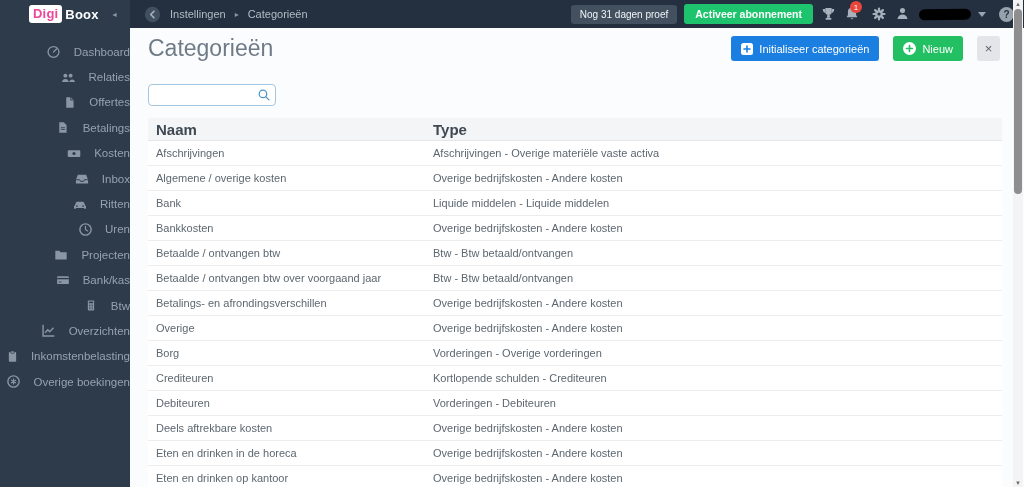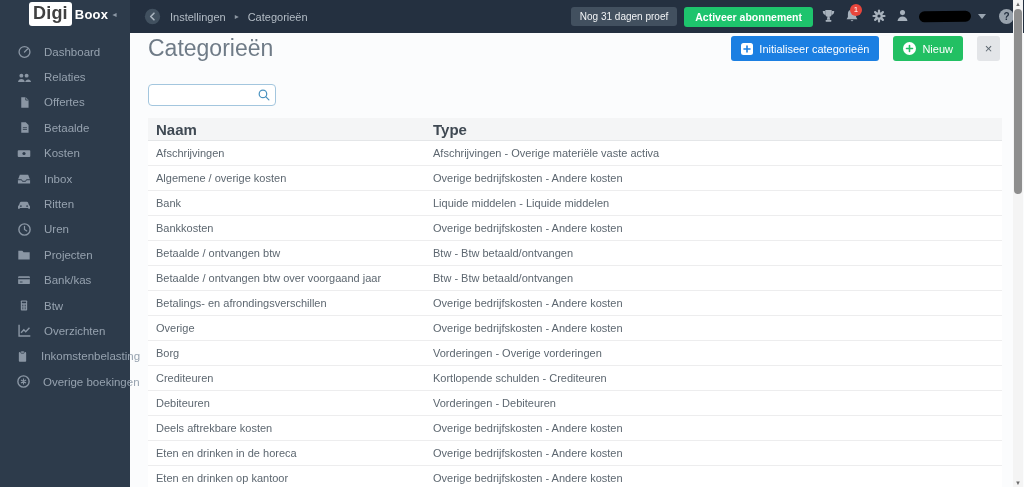--- a/index.html
+++ b/index.html
@@ -8,38 +8,38 @@
     position:relative; width:1024px; height:487px; overflow:hidden;
     font-family:"Liberation Sans", sans-serif; background:#fafbfc;
   }
   
   .sidebar {
     position:absolute; left:0; top:0; width:130px; height:487px;
     background:#2d3b4b; z-index:3;
   }
   .logo-row { position:relative; height:28px; display:flex; align-items:center; padding-left:29px; }
   .logo-digi {
-    background:#ffffff; color:#404040; font-weight:bold; font-size:18px;
+    background:#ffffff; color:#ec4899; font-weight:bold; font-size:13px;
     padding:1px 4px 2px; border-radius:3px; letter-spacing:.2px;
   }
   .logo-boox { color:#ffffff; font-weight:bold; font-size:13px; margin-left:3px; letter-spacing:.2px; }
   .collapse-toggle {
     position:absolute; right:12px; top:50%; transform:translateY(-50%);
     color:#8d99a6; font-size:7px; cursor:pointer;
   }
   .side-menu { padding-top:11px; }
   .side-item {
-    display:flex; align-items:center; height:25.4px; padding-left:16px; cursor:pointer;
+    display:flex; align-items:center; height:25.4px; padding-left:16px; cursor:pointer;justify-content:flex-end;
   }
   .side-icon { width:16px; height:16px; display:inline-flex; align-items:center; justify-content:center; }
   .side-icon svg { display:block; }
   .side-label { color:#96a2af; font-size:11.5px; margin-left:12px; white-space:nowrap; }
   
   .topbar {
-    position:absolute; left:130px; right:0; top:0; height:33px;
+    position:absolute; left:130px; right:0; top:0; height:28px;
     background:#243040; display:flex; align-items:center; z-index:2; padding:0 10px 0 14px;
   }
   .tb-left { display:flex; align-items:center; gap:9px; }
   .back-circle { width:17px; height:17px; cursor:pointer; }
   .crumb { color:#b3bcc5; font-size:11px; cursor:pointer; }
   .crumb-sep { color:#8d97a2; font-size:8px; }
   .tb-right { margin-left:auto; display:flex; align-items:center; gap:7px; }
   .trial-badge {
     background:#42505f; color:#f2f4f6; font-size:10px; padding:4px 9px; border-radius:3px; white-space:nowrap;
   }
@@ -139,21 +139,21 @@
           </span>
           <span class="side-label">Offertes</span>
         </div>
         <div class="side-item">
           <span class="side-icon">
             <svg width="13" height="15" viewBox="0 0 16 16">
               <path d="M4 1.5h5.5L13 5v9.5H4z" fill="#8a96a4"></path>
               <path d="M6 8.2h5M6 10.4h5" stroke="#2d3b4b" stroke-width="1"></path>
             </svg>
           </span>
-          <span class="side-label">Betaalde</span>
+          <span class="side-label">Betalings</span>
         </div>
         <div class="side-item">
           <span class="side-icon">
             <svg width="16" height="15" viewBox="0 0 16 16">
               <rect x="1.3" y="4.4" width="13.4" height="7.2" rx="1" fill="#8a96a4"></rect>
               <circle cx="8" cy="8" r="1.7" fill="#2d3b4b"></circle>
             </svg>
           </span>
           <span class="side-label">Kosten</span>
         </div>

